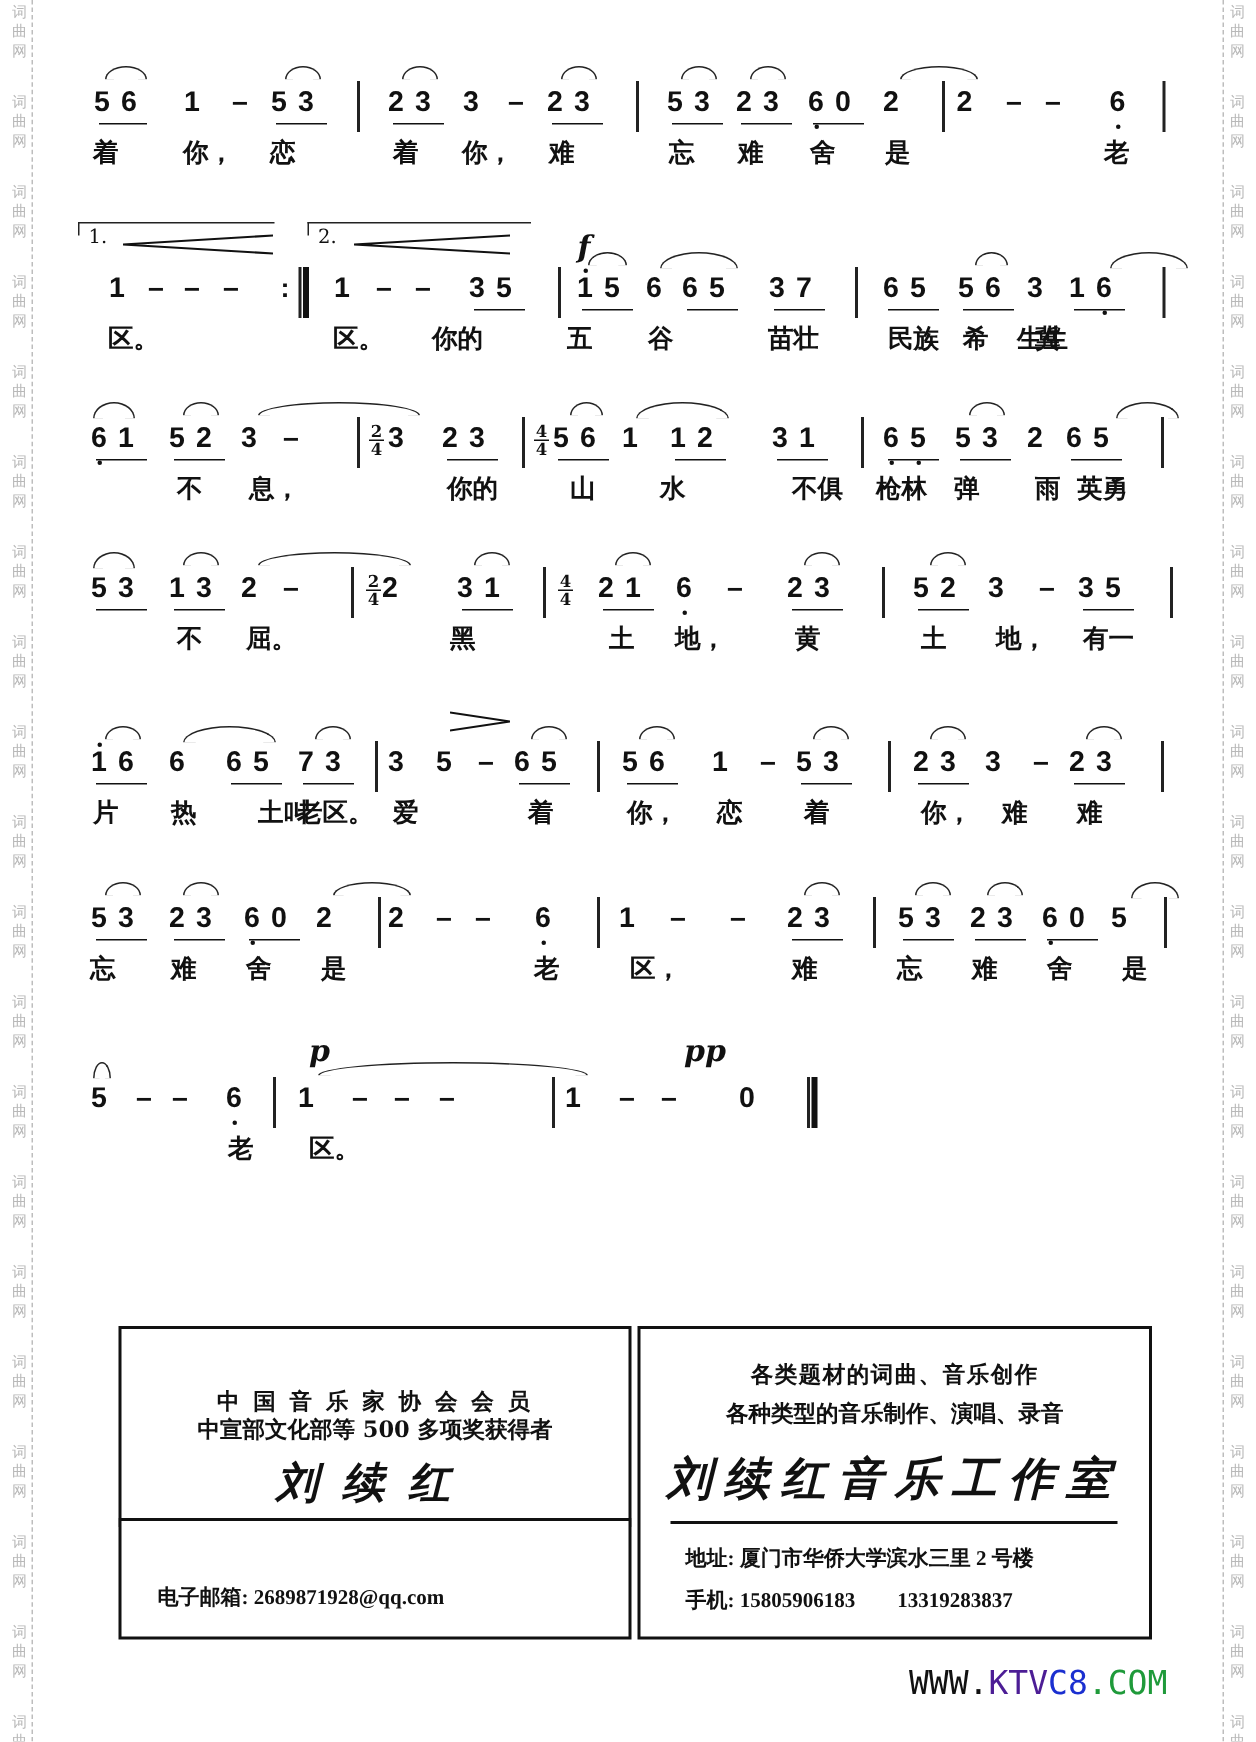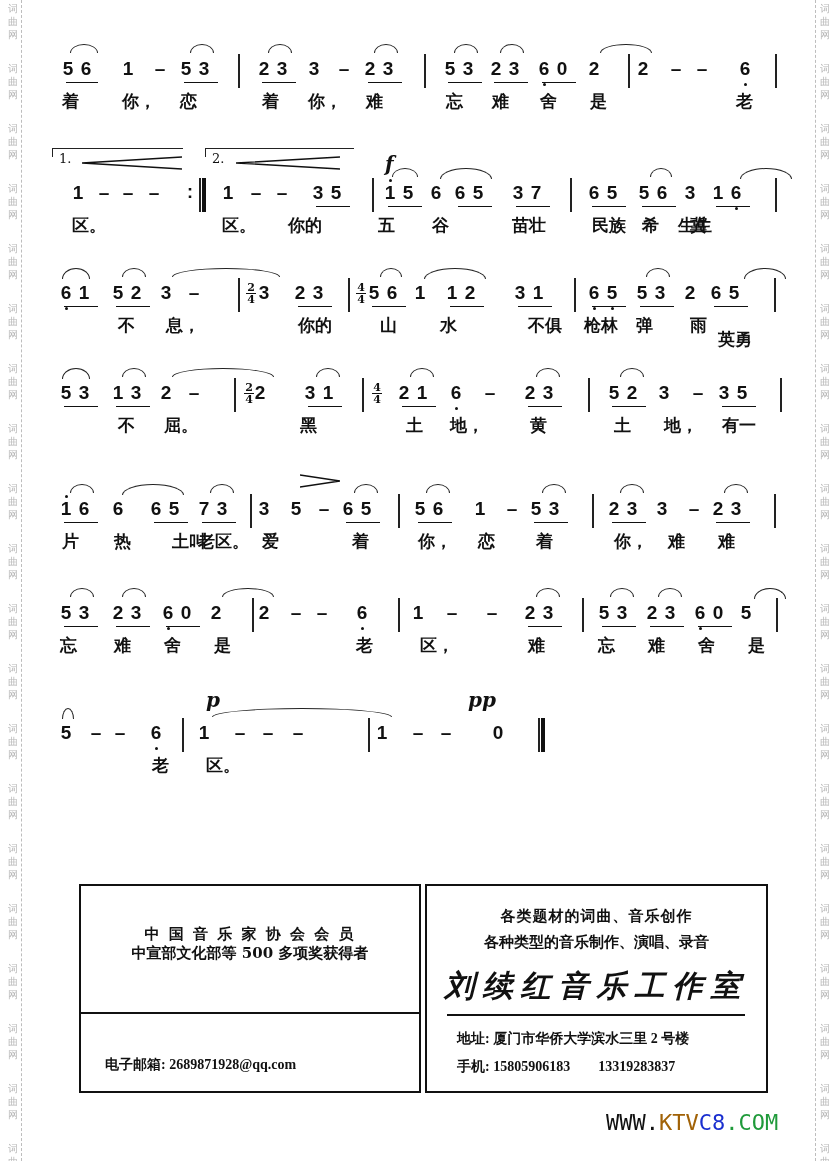--- a/index.html
+++ b/index.html
@@ -412,21 +412,21 @@
     <div class="bar" style="left: 774px; top: 278px;"></div>
     <div class="ly" style="left: 118px; top: 314px;">不</div>
     <div class="ly" style="left: 166px; top: 314px;">息，</div>
     <div class="ly" style="left: 298px; top: 314px;">你的</div>
     <div class="ly" style="left: 380px; top: 314px;">山</div>
     <div class="ly" style="left: 440px; top: 314px;">水</div>
     <div class="ly" style="left: 528px; top: 314px;">不俱</div>
     <div class="ly" style="left: 584px; top: 314px;">枪林</div>
     <div class="ly" style="left: 636px; top: 314px;">弹</div>
     <div class="ly" style="left: 690px; top: 314px;">雨</div>
-    <div class="ly" style="left: 718px; top: 314px; margin-top: 14px;">英勇</div>
+    <div class="ly" style="left: 718px; top: 314px;">英勇</div>
     <div class="slur" style="left: 62px; width: 26px; top: 368px; height: 10px;"></div>
     <div class="n" style="left: 59px; top: 382px;">5</div>
     <div class="n" style="left: 77px; top: 382px;">3</div>
     <div class="ul" style="left: 64px; width: 34px; top: 406px;"></div>
     <div class="n" style="left: 111px; top: 382px;">1</div>
     <div class="n" style="left: 129px; top: 382px;">3</div>
     <div class="ul" style="left: 116px; width: 34px; top: 406px;"></div>
     <div class="slur" style="left: 122px; width: 22px; top: 368px; height: 8px;"></div>
     <div class="n" style="left: 159px; top: 382px;">2</div>
     <div class="n" style="left: 187px; top: 382px;">–</div>
@@ -593,42 +593,43 @@
     <div class="n" style="left: 113px; top: 722px;">–</div>
     <div class="n" style="left: 149px; top: 722px;">6<span class="dot-b"></span></div>
     <div class="bar" style="left: 182px; top: 718px;"></div>
     <div class="dyn" style="left: 206px; top: 688px;">p</div>
     <div class="n" style="left: 197px; top: 722px;">1</div>
     <div class="n" style="left: 233px; top: 722px;">–</div>
     <div class="n" style="left: 261px; top: 722px;">–</div>
     <div class="n" style="left: 291px; top: 722px;">–</div>
     <div class="slur" style="left: 212px; width: 178px; top: 708px; height: 8px;"></div>
     <div class="bar" style="left: 368px; top: 718px;"></div>
-    <div class="dyn" style="left: 468px; top: 688px;">pp</div>
+    <div class="dyn" style="left: 456px; top: 688px;">pp</div>
     <div class="n" style="left: 375px; top: 722px;">1</div>
     <div class="n" style="left: 411px; top: 722px;">–</div>
     <div class="n" style="left: 439px; top: 722px;">–</div>
     <div class="n" style="left: 491px; top: 722px;">0</div>
     <div class="dbar" style="left: 538px; top: 718px;"></div>
     <div class="ly" style="left: 152px; top: 754px;">老</div>
     <div class="ly" style="left: 206px; top: 754px;">区。</div>
   </div>
 
 <div class="box" style="left:79px; top:884px; width:338px; height:130px;">
   <div class="box-title" style="top:38px;">中 国 音 乐 家 协 会 会 员</div>
   <div class="box-title" style="top:57px; letter-spacing:0px;">中宣部文化部等 500 多项奖获得者</div>
+  <div class="sig" style="top:84px;">刘续红</div>
 </div>
 <div class="box" style="left:79px; top:1012px; width:338px; height:77px;">
   <div class="contact" style="left:24px; top:42px;text-align:right;"><span>电子邮箱:</span> <span>2689871928@qq.com</span></div>
 </div>
 
 <div class="box" style="left:425px; top:884px; width:339px; height:205px;">
   <div class="box-title" style="top:20px; letter-spacing:1px;">各类题材的词曲、音乐创作</div>
   <div class="box-title" style="top:46px; letter-spacing:0px;">各种类型的音乐制作、演唱、录音</div>
   <div class="sig" style="top:80px; font-size:30px; letter-spacing:8px;">刘续红音乐工作室</div>
   <div style="position:absolute; left:20px; top:128px; width:298px; border-top:2px solid #111;"></div>
   <div class="contact" style="left:30px; top:144px;"><span>地址:</span> <span>厦门市华侨大学滨水三里 2 号楼</span></div>
   <div class="contact" style="left:30px; top:172px;"><span>手机:</span> <span>15805906183        13319283837</span></div>
 </div>
 
 <div class="site">
-  <span style="color:#111;">WWW.</span><span style="color:#a16207;">KTV</span><span style="color:#1a2fd0;">C8</span><span style="color:#1f9a3a;">.COM</span>
+  <span style="color:#111;">WWW.</span><span style="color:#4c1d95;">KTV</span><span style="color:#1a2fd0;">C8</span><span style="color:#1f9a3a;">.COM</span>
 </div>
 
 </body></html>

